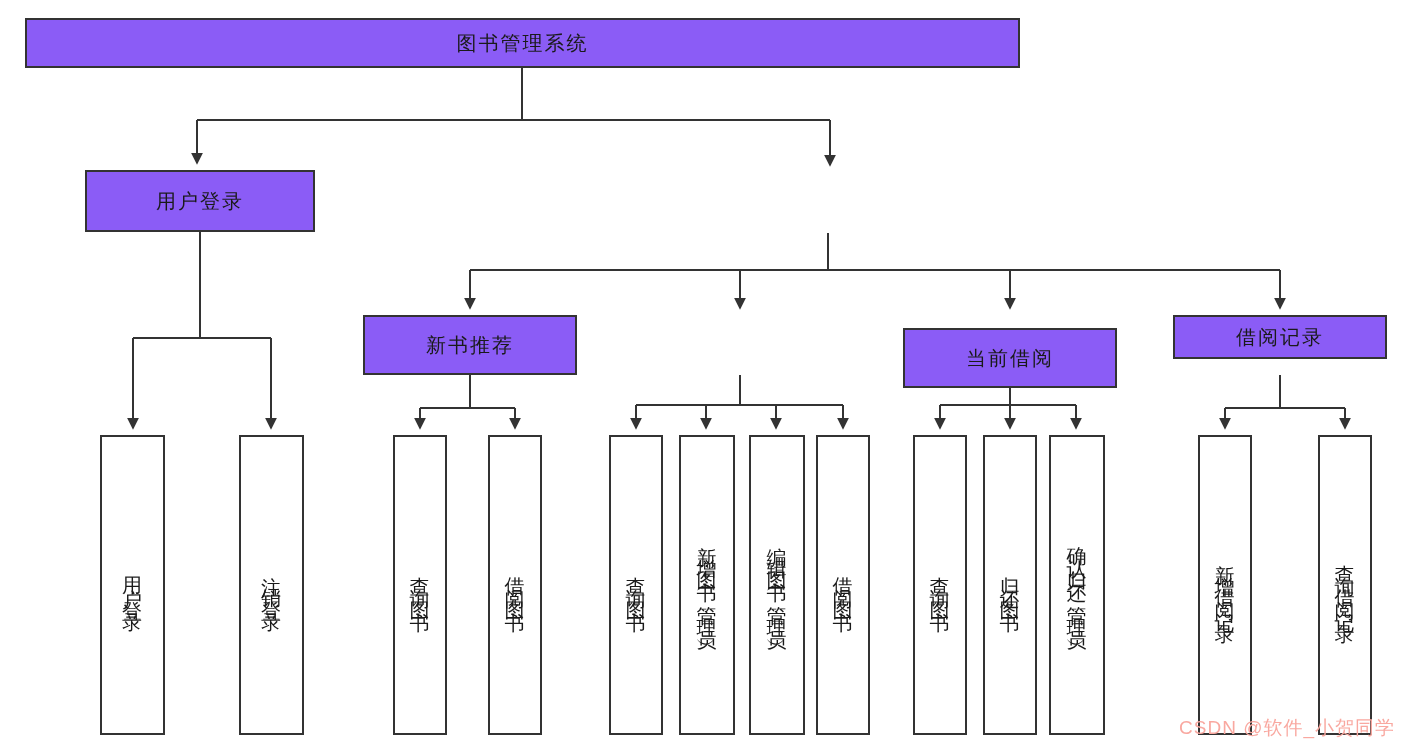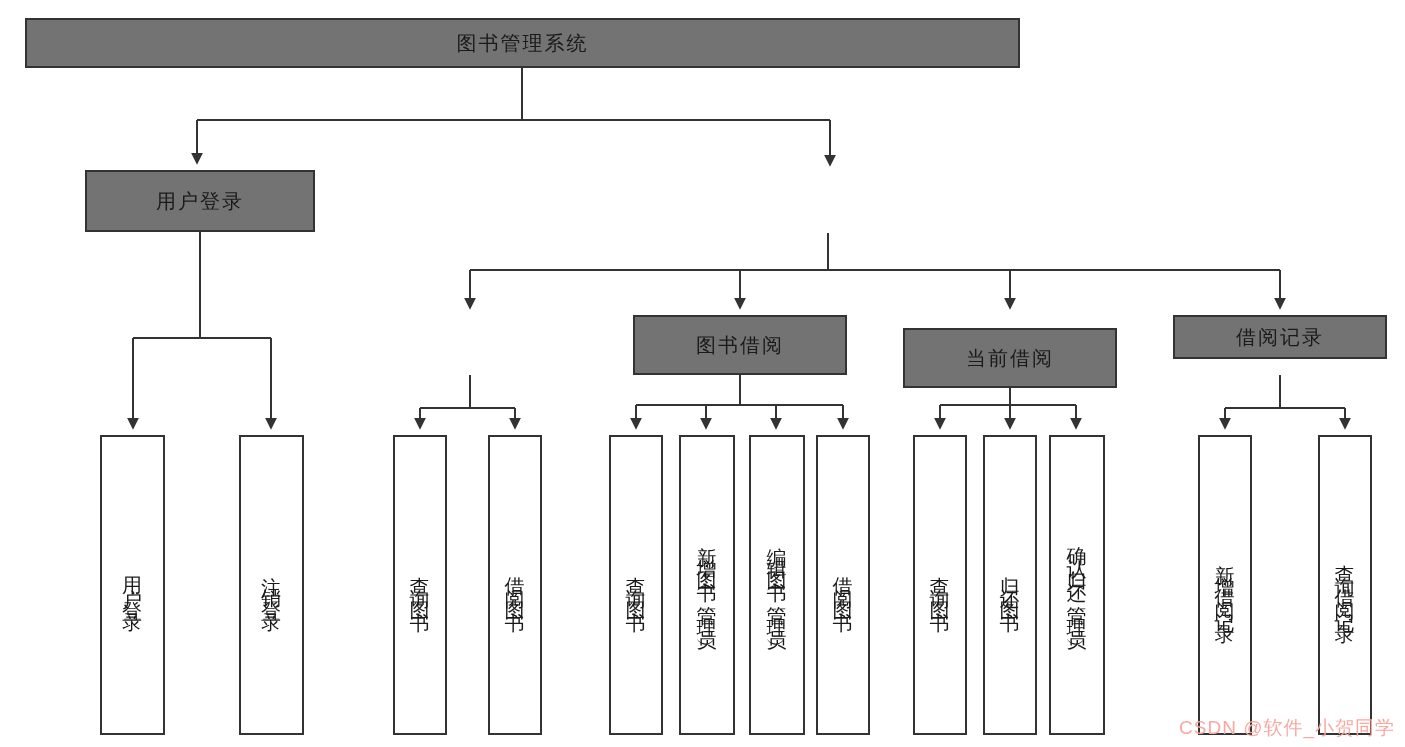--- a/index.html
+++ b/index.html
@@ -14,21 +14,21 @@
   }
   svg.connectors {
     position: absolute;
     left: 0; top: 0;
     width: 1405px; height: 747px;
     pointer-events: none;
   }
   .node {
     position: absolute;
     border: 2px solid #333333;
-    background: #737373;
+    background: #8b5cf6;
     display: flex;
     align-items: center;
     justify-content: center;
   }
   .node .hlabel {
     font-size: 20px;
     letter-spacing: 2px;
     color: #1a1a1a;
     white-space: nowrap;
   }
@@ -107,22 +107,22 @@
   </svg>
 
   <div class="node" style="left:25px;top:18px;width:995px;height:50px">
     <span class="hlabel">图书管理系统</span>
   </div>
 
   <div class="node" style="left:85px;top:170px;width:230px;height:62px">
     <span class="hlabel">用户登录</span>
   </div>
 
-  <div class="node" style="left:633px;top:315px;width:214px;height:60px">
-    <span class="hlabel">图书借阅</span>
+  <div class="node" style="left:363px;top:315px;width:214px;height:60px">
+    <span class="hlabel">新书推荐</span>
   </div>
   <div class="node" style="left:903px;top:328px;width:214px;height:60px">
     <span class="hlabel">当前借阅</span>
   </div>
   <div class="node" style="left:1173px;top:315px;width:214px;height:44px">
     <span class="hlabel">借阅记录</span>
   </div>
 
   <div class="vnode" style="left:100px;top:435px;width:65px;height:300px">
     <span class="vlabel">用户登录</span>

